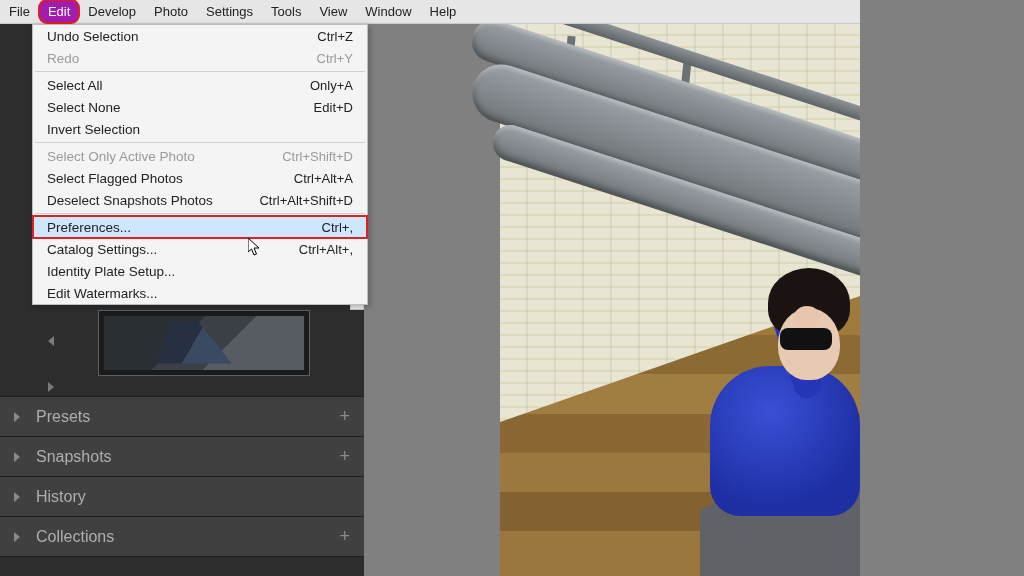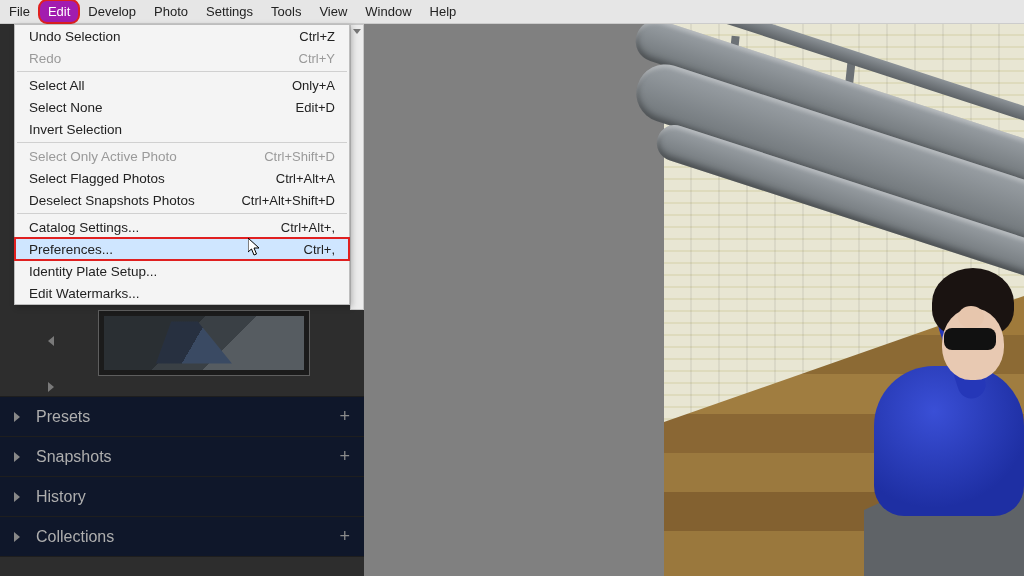--- a/index.html
+++ b/index.html
@@ -1,17 +1,17 @@
 <!DOCTYPE html>
 <html><head>
 <meta charset="utf-8">
 <style>
   * { box-sizing: border-box; margin: 0; padding: 0; font-family: "Segoe UI", Tahoma, sans-serif; }
   html, body { width: 1024px; height: 576px; overflow: hidden; background: #808080; }
-  .root { width: 1024px; height: 576px; position: relative; background: #808080; }
+  .root { width: 860px; height: 576px; position: relative; background: #808080; }
 
   
   .menubar {
     height: 24px;
     background: #e6e6e6;
     border-bottom: 1px solid #ccc;
     display: flex;
     align-items: stretch;
     font-size: 13px;
     color: #222;
@@ -29,21 +29,21 @@
   }
   .menubar .menu-item.annot-open {
     outline: 2px solid #e02020;
     outline-offset: -1px;
   }
 
   
   .dropdown {
     position: absolute;
     top: 24px;
-    left: 14px;
+    left: 32px;
     width: 336px;
     background: #f4f4f4;
     border: 1px solid #bdbdbd;
     box-shadow: 2px 2px 6px rgba(0,0,0,0.25);
     font-size: 13.5px;
     color: #222;
     z-index: 50;
   }
   .dropdown .dd-row {
     display: flex;
@@ -128,21 +128,21 @@
 
   .panel-sections { position: absolute; top: 372px; left: 0; right: 0; }
   .panel-section {
     height: 40px;
     display: flex;
     align-items: center;
     padding: 0 14px;
     font-size: 16px;
     color: #aeaeae;
     border-top: 1px solid #1e1e1e;
-    background: #0f172a;
+    background: #404040;
   }
   .panel-section .tri {
     width: 0; height: 0; margin-right: 16px;
     border-top: 5px solid transparent;
     border-bottom: 5px solid transparent;
     border-left: 6px solid #888;
   }
   .panel-section .plus {
     margin-left: auto; color: #8a8a8a; font-size: 18px; font-weight: 300;
   }
@@ -361,29 +361,29 @@
     </div>
     <div class="dd-row">
       <span>Select Flagged Photos</span>
       <span class="dd-shortcut">Ctrl+Alt+A</span>
     </div>
     <div class="dd-row">
       <span>Deselect Snapshots Photos</span>
       <span class="dd-shortcut">Ctrl+Alt+Shift+D</span>
     </div>
     <div class="dd-sep"></div>
-    <div class="dd-row">
-      <span>Catalog Settings...</span>
-      <span class="dd-shortcut">Ctrl+Alt+,</span>
-    </div>
     <div class="dd-row highlight annot-highlight">
       <span>Preferences...</span>
       <span class="dd-shortcut">Ctrl+,</span>
     </div>
     <div class="dd-row">
+      <span>Catalog Settings...</span>
+      <span class="dd-shortcut">Ctrl+Alt+,</span>
+    </div>
+    <div class="dd-row">
       <span>Identity Plate Setup...</span>
       <span class="dd-shortcut"></span>
     </div>
     <div class="dd-row">
       <span>Edit Watermarks...</span>
       <span class="dd-shortcut"></span>
     </div>
   </div>
 
   <svg class="cursor" style="top:238px; left:248px;" viewBox="0 0 14 20">

